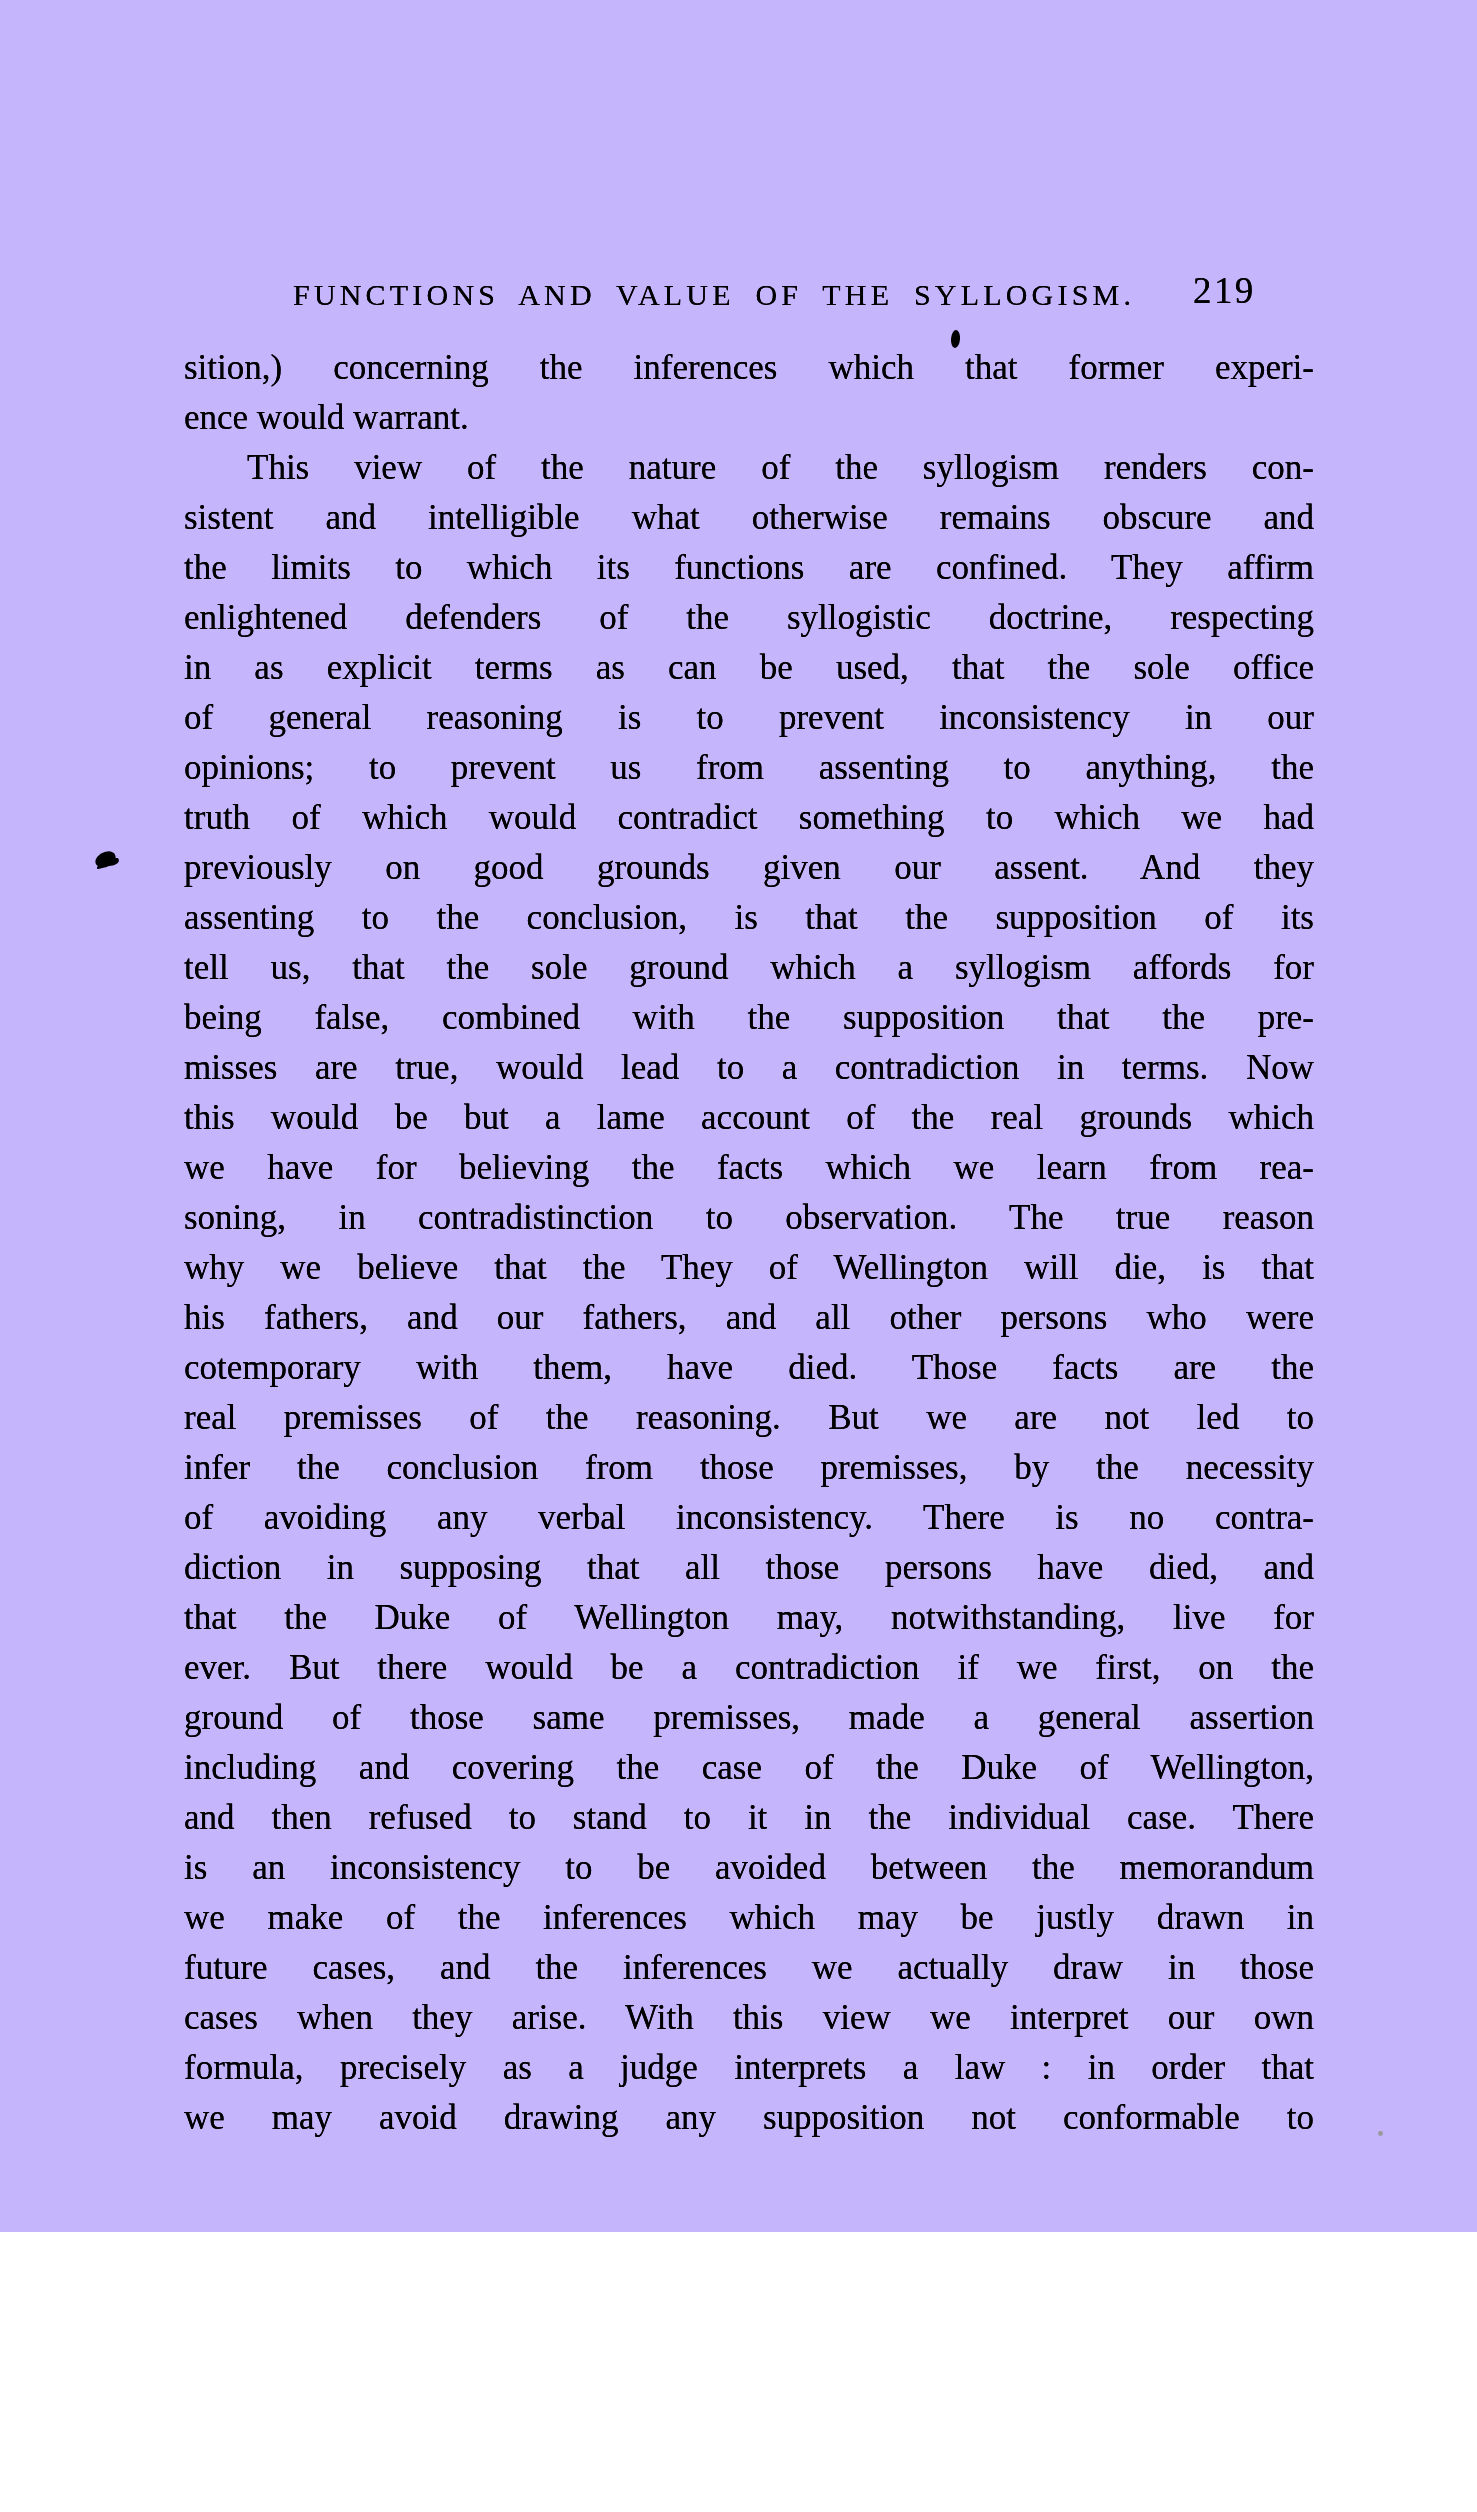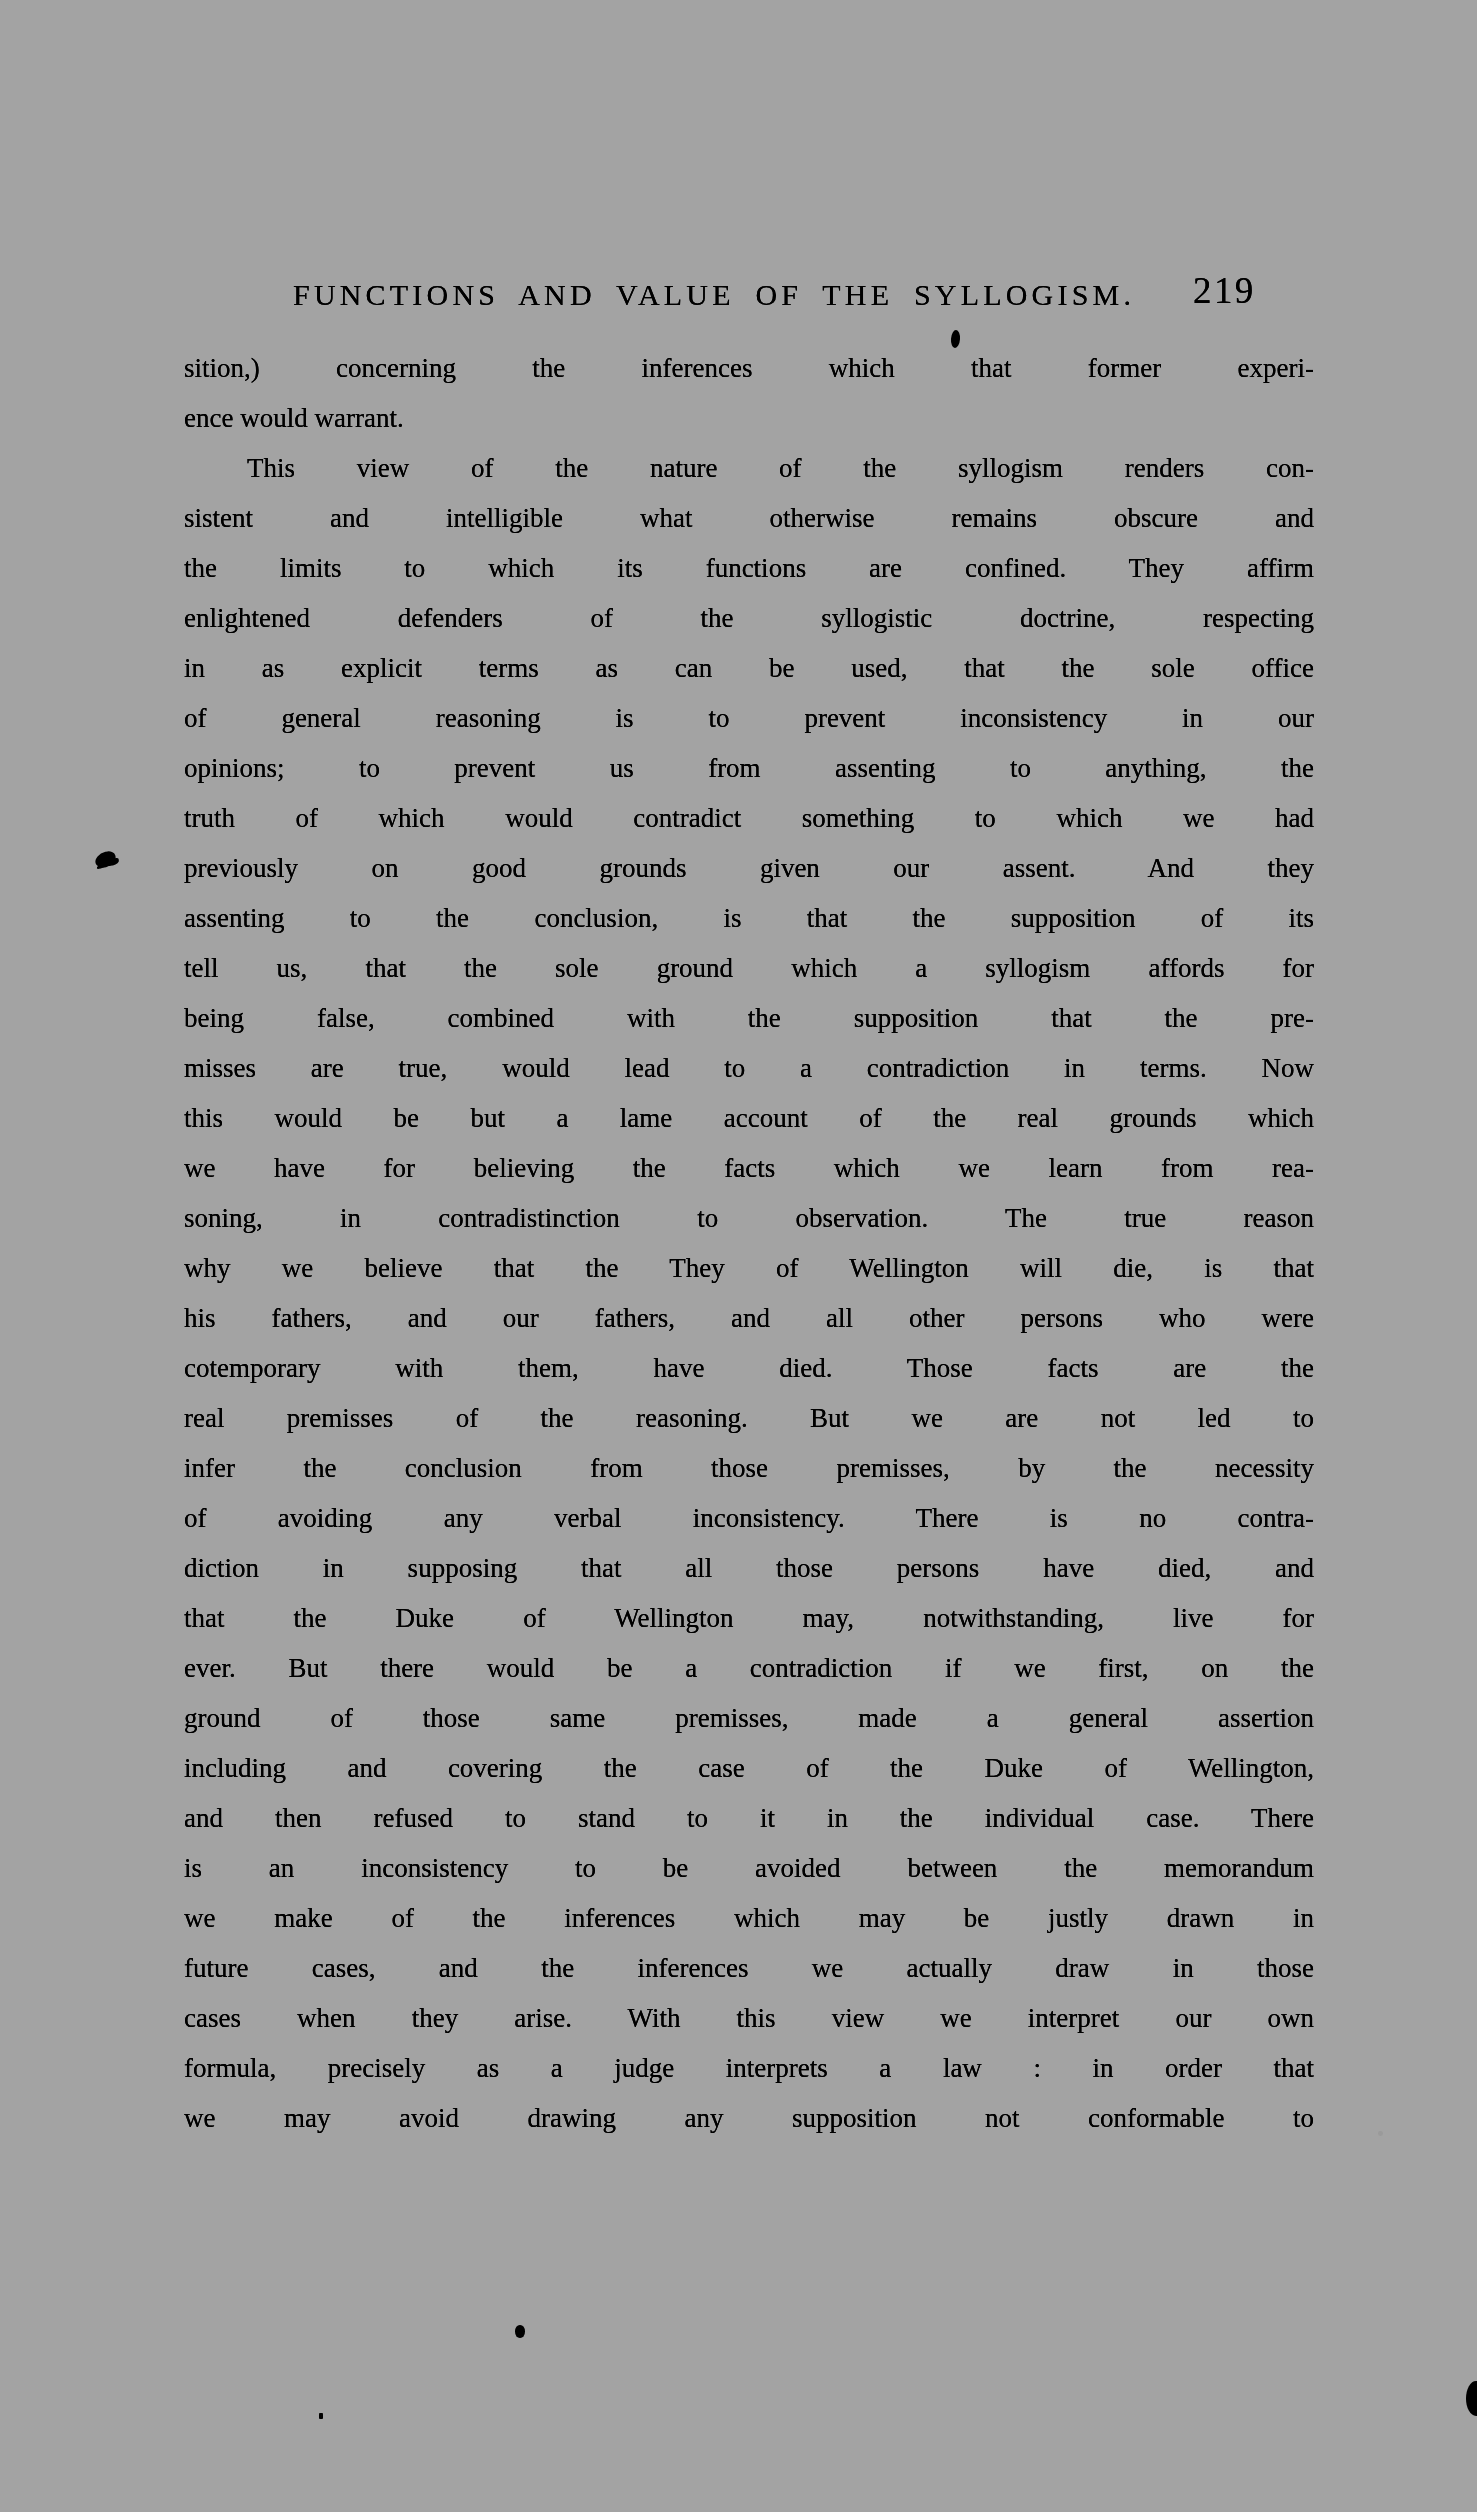--- a/index.html
+++ b/index.html
@@ -3,22 +3,22 @@
 <meta charset="utf-8">
 <style>
   html, body {
     margin: 0;
     padding: 0;
     background: #ffffff;
   }
   .page {
     position: relative;
     width: 1478px;
-    height: 2512px;
-    background: #a3a3a3;
+    height: 2232px;
+    background: #c4b5fd;
     font-family: "Liberation Serif", "DejaVu Serif", serif;
     color: #000000;
     overflow: hidden;
   }
   
   .running-head {
     position: absolute;
     top: 278px;
     left: 293px;
     font-size: 30px;
@@ -36,21 +36,21 @@
     letter-spacing: 2.4px;
     font-weight: normal;
     text-shadow: 0 0 0.6px #000;
   }
   
   .text-block {
     position: absolute;
     top: 343px;
     left: 184px;
     width: 1130px;
-    font-size: 27px;
+    font-size: 35px;
     line-height: 50px;
     text-shadow: 0 0 0.6px #000;
   }
   .line {
     text-align: justify;
     text-align-last: justify;
   }
   .line.short {
     text-align-last: left;
   }

